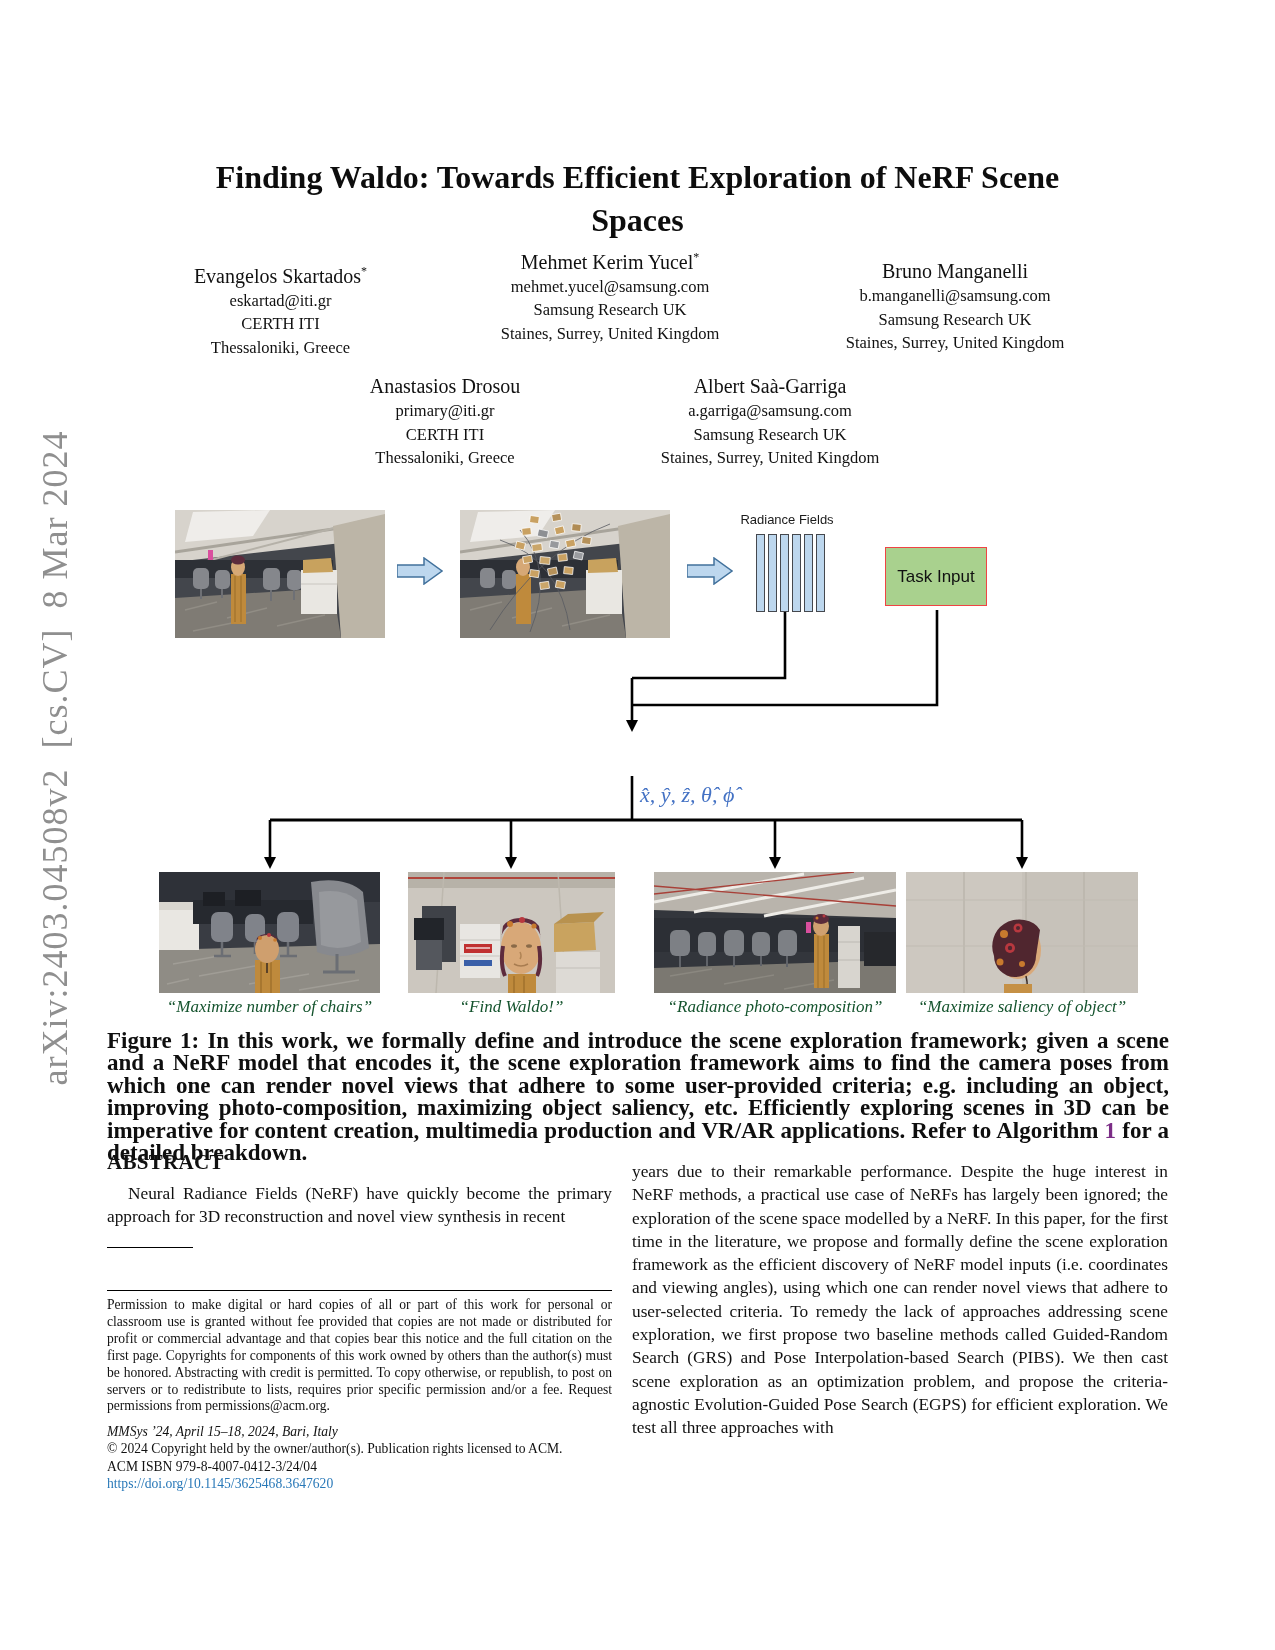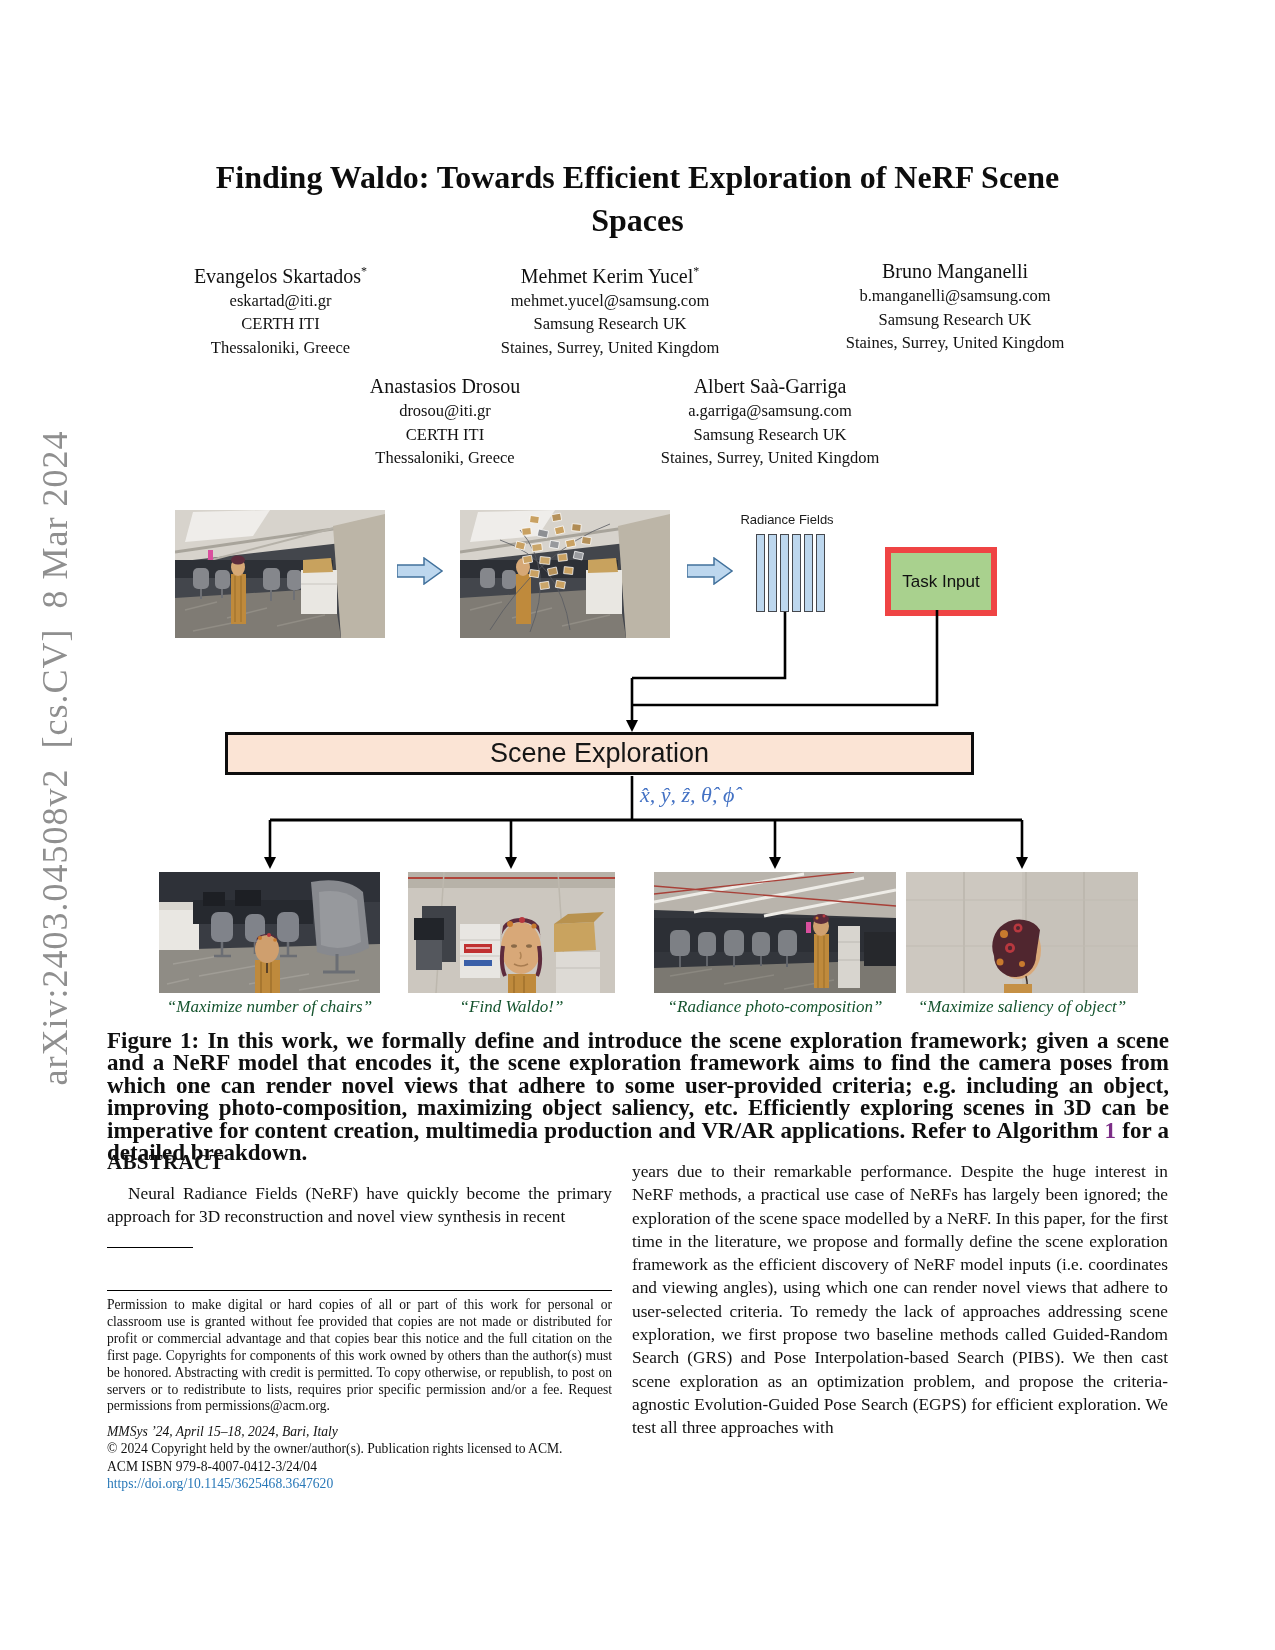--- a/index.html
+++ b/index.html
@@ -13,21 +13,21 @@
      font-size:32px;line-height:43px;color:#0d0d0d;}
   .auth{ text-align:center;}
   .auth .nm{font-size:20px;line-height:26px;}
   .auth .ln{font-size:16.5px;line-height:23.5px;}
   .auth sup{font-size:12px;}
   .figwrap{top:500px;left:0;width:1275px;height:522px;}
   .ph{position:absolute;display:block;}
   .rf-label{font-family:"Liberation Sans",sans-serif;font-size:13px;color:#1a1a1a;text-align:center;}
   .rf-bars{display:flex;gap:3px;}
   .rf-bars i{display:block;width:7px;height:76px;background:#bdd7ee;border:1.4px solid #45484e;}
-  .taskbox{background:#a9d18e;border:6px solid #ef4444;display:flex;align-items:center;justify-content:center;
+  .taskbox{background:#a9d18e;border:1px solid #ef4444;display:flex;align-items:center;justify-content:center;
      font-family:"Liberation Sans",sans-serif;font-size:17px;color:#111;}
   .scenebox{background:#fbe4d5;border:3.5px solid #0d0d0d;display:flex;align-items:center;justify-content:center;
      font-family:"Liberation Sans",sans-serif;font-size:27px;color:#161616;}
   .pose{font-style:italic;font-size:22px;color:#4472c4;font-family:"Liberation Serif",serif;}
   .gcap{font-family:Liberation Serif, serif;font-style:italic;font-size:17px;color:#14532d;text-align:center;}
   .figcaption{font-weight:bold;font-size:23px;line-height:22.4px;text-align:justify;color:#0e0e0e;}
   .linkref{color:#7b2d86;}
   .h-abs{font-weight:bold;font-size:21px;letter-spacing:0.3px;}
   .bodytxt{font-size:17.3px;line-height:23.3px;text-align:justify;}
   .indent{text-indent:21px;}
@@ -48,36 +48,36 @@
     <span>Finding Waldo: Towards Efficient Exploration of NeRF Scene</span><br>
     <span>Spaces</span>
   </div>
 
   <div class="abs auth" style="left:128px;top:258px;width:305px;">
     <div class="nm"><span>Evangelos Skartados</span><sup>*</sup></div>
     <div class="ln">eskartad@iti.gr</div>
     <div class="ln">CERTH ITI</div>
     <div class="ln">Thessaloniki, Greece</div>
   </div>
-  <div class="abs auth" style="left:450px;top:258px;width:320px;">
+  <div class="abs auth" style="left:450px;top:244px;width:320px;">
     <div class="nm"><span>Mehmet Kerim Yucel</span><sup>*</sup></div>
     <div class="ln">mehmet.yucel@samsung.com</div>
     <div class="ln">Samsung Research UK</div>
     <div class="ln">Staines, Surrey, United Kingdom</div>
   </div>
   <div class="abs auth" style="left:785px;top:258px;width:340px;">
     <div class="nm"><span>Bruno Manganelli</span></div>
     <div class="ln">b.manganelli@samsung.com</div>
     <div class="ln">Samsung Research UK</div>
     <div class="ln">Staines, Surrey, United Kingdom</div>
   </div>
 
   <div class="abs auth" style="left:295px;top:373px;width:300px;">
     <div class="nm"><span>Anastasios Drosou</span></div>
-    <div class="ln">drosou@iti.gr</div>
+    <div class="ln">primary@iti.gr</div>
     <div class="ln">CERTH ITI</div>
     <div class="ln">Thessaloniki, Greece</div>
   </div>
   <div class="abs auth" style="left:590px;top:373px;width:360px;">
     <div class="nm"><span>Albert Saà-Garriga</span></div>
     <div class="ln">a.garriga@samsung.com</div>
     <div class="ln">Samsung Research UK</div>
     <div class="ln">Staines, Surrey, United Kingdom</div>
   </div>
 
@@ -179,21 +179,20 @@
       <polygon points="632,232 626,220 638,220" fill="#000"></polygon>
       <path d="M632 276 V320" stroke="#000" stroke-width="2.6" fill="none"></path>
       <path d="M270 320 H1022" stroke="#000" stroke-width="3" fill="none"></path>
       <path d="M270 320 V362 M511 320 V362 M775 320 V362 M1022 320 V362" stroke="#000" stroke-width="2.6" fill="none"></path>
       <polygon points="270,369 264,357 276,357" fill="#000"></polygon>
       <polygon points="511,369 505,357 517,357" fill="#000"></polygon>
       <polygon points="775,369 769,357 781,357" fill="#000"></polygon>
       <polygon points="1022,369 1016,357 1028,357" fill="#000"></polygon>
     </svg>
 
-    <div class="abs scenebox" style="left:225px;top:232px;width:743px;height:37px;">Scene Exploration</div>
 
     <div class="abs pose" style="left:640px;top:282px;">x̂, ŷ, ẑ, θ̂, ϕ̂</div>
 
     <svg class="ph" style="left:159px;top:372px;" width="221" height="121" viewBox="0 0 221 121">
       <rect width="221" height="121" fill="#393c43"></rect>
       <rect x="0" y="0" width="221" height="30" fill="#2e3138"></rect>
       <polygon points="0,78 221,72 221,121 0,121" fill="#8f8c85"></polygon>
       <path d="M14 92 L60 84 M40 104 L96 94 M90 112 L150 102 M140 118 L200 108 M8 112 L30 107" stroke="#a09d96" stroke-width="1.5" fill="none"></path>
       <rect x="0" y="36" width="40" height="42" fill="#e9e7e2"></rect>
       <rect x="0" y="30" width="40" height="8" fill="#d9d6d0"></rect>

